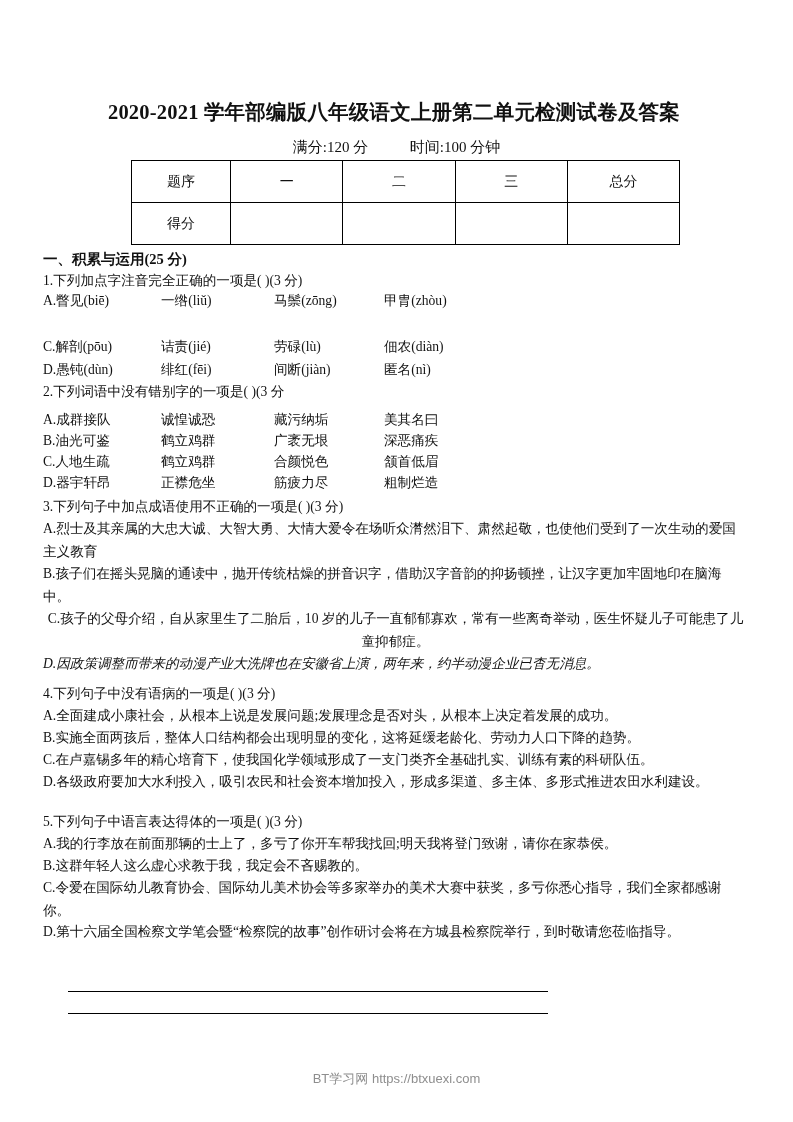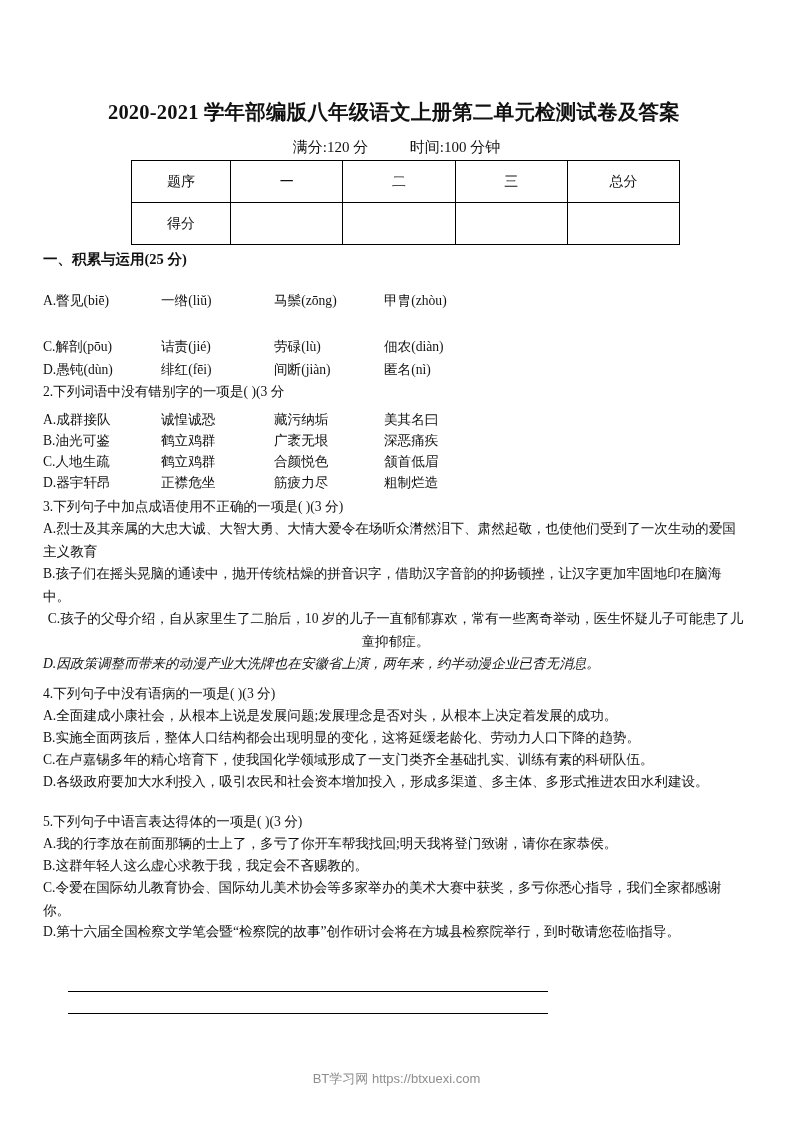--- a/index.html
+++ b/index.html
@@ -154,20 +154,21 @@
         <td></td>
         <td></td>
         <td></td>
         <td></td>
       </tr>
     </tbody>
   </table>
 
   <div class="section-head" style="top:250px;">一、积累与运用(25 分)</div>
 
+  <div class="q-line" style="top:271px;">1.下列加点字注音完全正确的一项是(        )(3 分)</div>
   <div class="opt-row" style="top:292px;">
     <span class="col w1"><span>A.</span><span>瞥见(biē)</span></span><span class="col w2">一绺(liǔ)</span><span class="col w3">马鬃(zōng)</span><span class="col">甲胄(zhòu)</span>
   </div>
   <div class="opt-row" style="top:338px;">
     <span class="col w1"><span>C.</span><span>解剖(pōu)</span></span><span class="col w2">诘责(jié)</span><span class="col w3">劳碌(lù)</span><span class="col">佃农(diàn)</span>
   </div>
   <div class="opt-row" style="top:361px;">
     <span class="col w1"><span>D.</span><span>愚钝(dùn)</span></span><span class="col w2">绯红(fēi)</span><span class="col w3">间断(jiàn)</span><span class="col">匿名(nì)</span>
   </div>
 

